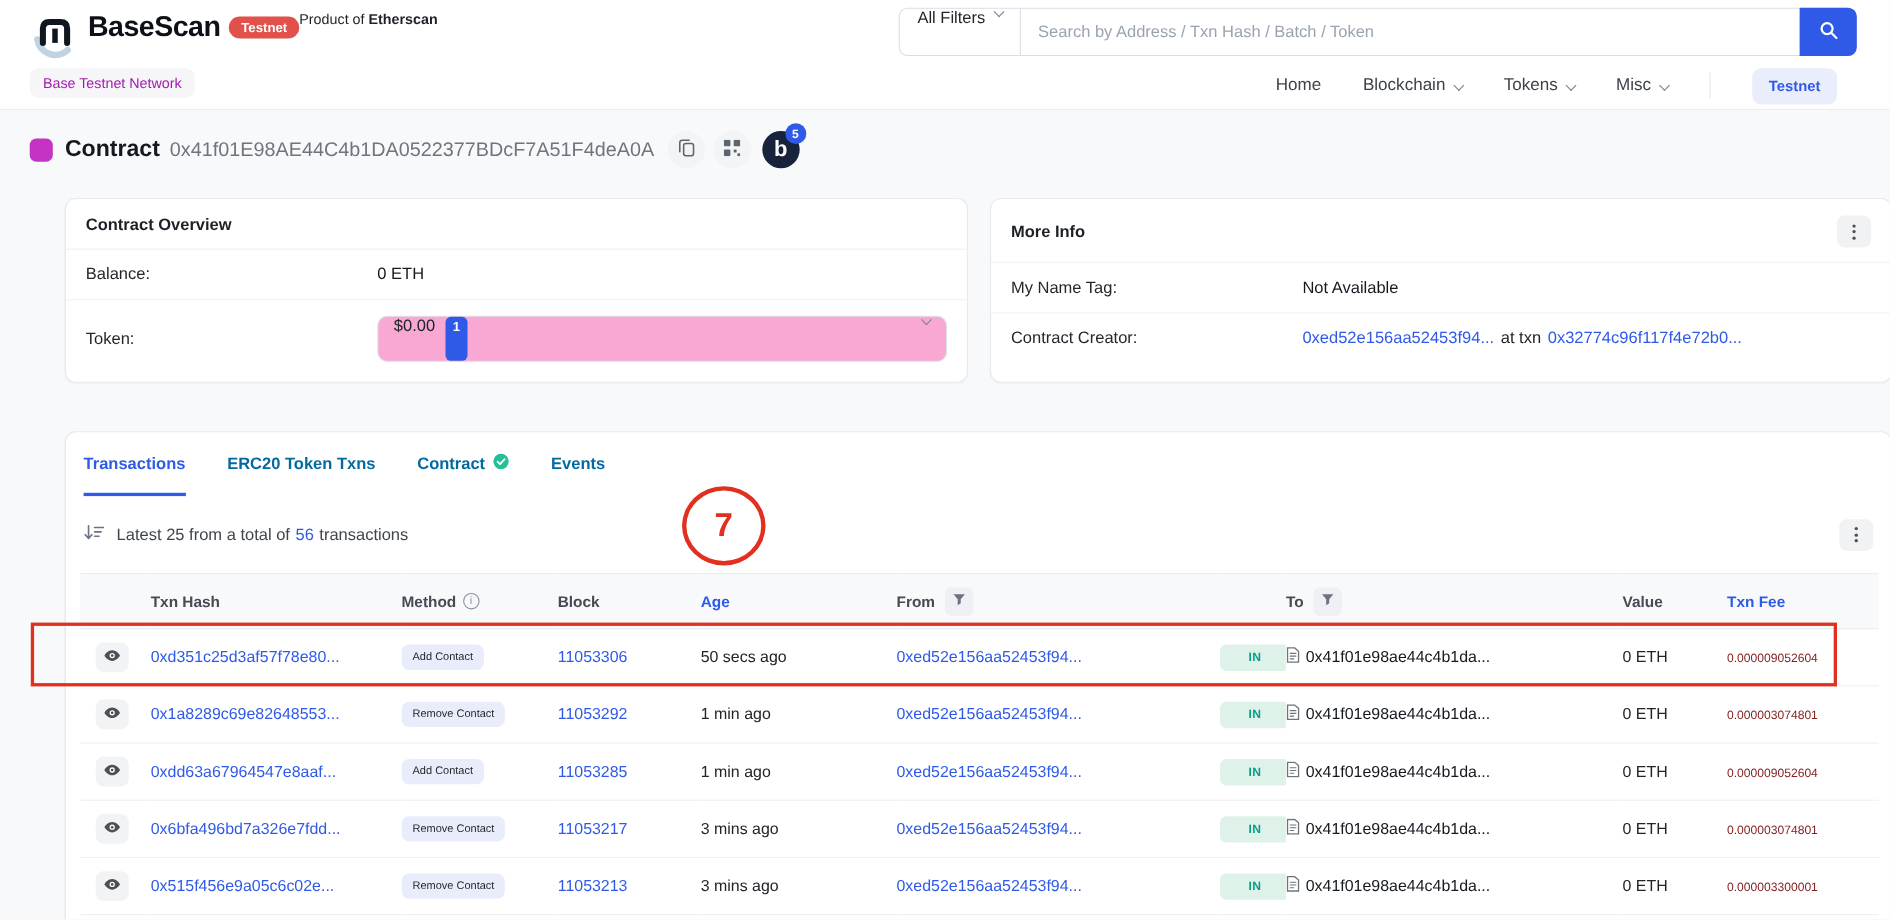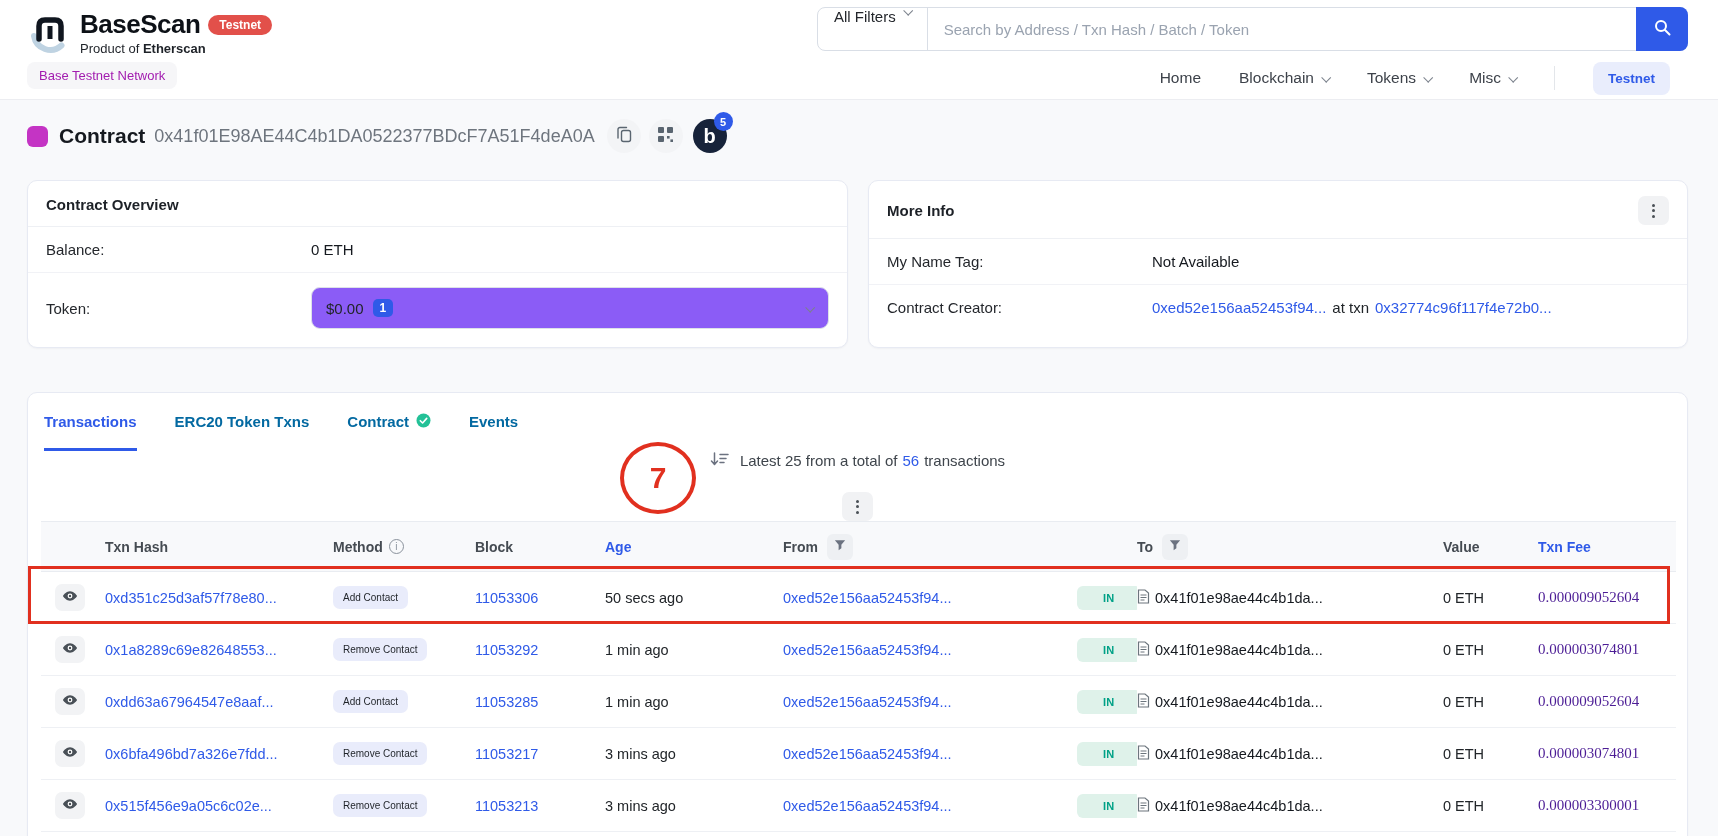--- a/index.html
+++ b/index.html
@@ -8,21 +8,21 @@
     position: relative; width: 1718px; height: 836px; overflow: hidden;
     background:#f8f9fb; font-family:"Liberation Sans","DejaVu Sans",sans-serif;
     color:#212529; font-size:15px;
   }
   a { text-decoration:none; cursor:pointer; }
   .blue { color:#2f5ae8; }
 
   
   .site-header { position:absolute; top:0; left:0; width:100%; height:100px; background:#fff; border-bottom:1px solid #ecedf1; }
   .logo { position:absolute; left:27px; top:9px; display:flex; align-items:flex-start; gap:7px; cursor:pointer; }
-  .logo-text { display:flex; flex-direction:column; }
+  .logo-text { display:flex; }
   .brand-row { display:flex; align-items:center; gap:8px; }
   .brand-name { font-size:26px; font-weight:bold; color:#0d1117; letter-spacing:-0.5px; }
   .testnet-pill { background:#e2504a; color:#fff; font-size:12px; font-weight:bold; padding:3px 11px; border-radius:11px; }
   .logo-sub { font-size:13px; color:#1e2228; margin-top:1px; }
   .logo-sub .bold { font-weight:bold; }
   .network-pill { position:absolute; left:27px; top:62px; background:#f6f6f8; border-radius:8px; padding:6px 12px; font-size:13px; color:#a21caf; }
 
   .search-bar { position:absolute; left:817px; top:7px; width:871px; height:44px; background:#fff; border:1px solid #d9dee6; border-radius:8px; display:flex; align-items:stretch; }
   .filter-select { display:flex; gap:8px; padding:0 16px; font-size:15px; color:#23262b; background:transparent; border:none; border-right:1px solid #d9dee6; cursor:pointer; font-family:inherit; }
   .search-input { flex:1; border:none; outline:none; padding:0 16px; font-size:15px; color:#212529; background:transparent; font-family:inherit; }
@@ -40,57 +40,57 @@
   .contract-title-row { position:absolute; left:27px; top:119px; display:flex; align-items:center; }
   .contract-avatar { width:21px; height:21px; border-radius:6px; background:#c434c4; margin-right:11px; }
   .contract-type { font-size:21px; font-weight:bold; color:#15191f; margin-right:9px; }
   .contract-address { font-size:18px; color:#6e757e; margin-right:12px; }
   .icon-circle-btn { width:34px; height:34px; border-radius:50%; background:#f3f4f6; border:none; display:flex; align-items:center; justify-content:center; cursor:pointer; margin-right:8px; }
   .profile-chip { position:relative; width:34px; height:34px; margin-left:2px; cursor:pointer; }
   .profile-circle { width:34px; height:34px; border-radius:50%; background:#17233a; color:#fff; font-size:20px; font-weight:bold; display:flex; align-items:center; justify-content:center; }
   .profile-badge { position:absolute; top:-7px; right:-6px; background:#2f5ae8; color:#fff; min-width:19px; height:19px; border-radius:50%; font-size:11px; font-weight:bold; display:flex; align-items:center; justify-content:center; }
 
   
-  .card { position:absolute; background:#fff; border:1px solid #e7eaf3; border-radius:10px; box-shadow:0 1px 2px rgba(16,24,40,.04); }
+  .card { position:absolute; background:#fff; border:1px solid #e7eaf3; border-radius:10px; box-shadow:0 1px 2px rgba(16,24,40,.04);margin-left:32px; }
   .overview-card { left:27px; top:180px; width:821px; height:168px; }
   .moreinfo-card { left:868px; top:180px; width:820px; height:168px; }
   .card-header { display:flex; align-items:center; justify-content:space-between; padding:15px 18px 13px; border-bottom:1px solid #eef0f4; }
   .card-title { font-size:15px; font-weight:bold; color:#1d2127; }
   .card-row { display:flex; align-items:center; padding:14px 18px; font-size:15px; }
   .card-row + .card-row { border-top:1px solid #f1f2f6; }
   .label-col { width:265px; color:#24272c; flex:none; }
   .row-value { color:#15191f; }
   .kebab-btn { width:31px; height:29px; border-radius:7px; background:#f1f2f4; border:none; display:flex; flex-direction:column; align-items:center; justify-content:center; gap:2.5px; cursor:pointer; }
   .kebab-btn i { width:3px; height:3px; border-radius:50%; background:#4a5056; display:block; }
 
-  .token-select { flex:1; height:42px; border:1px solid #dde1e8; border-radius:9px; display:flex; align-items:center; padding:0 14px; gap:9px; cursor:pointer; position:relative; background:#8b5cf6; }
+  .token-select { flex:1; height:42px; border:1px solid #dde1e8; border-radius:9px; display:flex; padding:0 14px; gap:9px; cursor:pointer; position:relative; background:#f9a8d4; }
   .count-badge { background:#2f5ae8; color:#fff; border-radius:5px; padding:2px 7px; font-size:12px; font-weight:bold; }
   .token-select .chev { position:absolute; right:15px; }
 
   .creator-line { display:flex; align-items:center; gap:6px; white-space:nowrap; }
 
   
   .main-card { left:27px; top:392px; width:1661px; height:520px; }
   .tabs { display:flex; gap:38px; padding:0 16px; height:58px; align-items:stretch; }
   .tab { font-size:15px; font-weight:bold; color:#0369a1; display:flex; align-items:center; gap:7px; cursor:pointer; border-bottom:3px solid transparent; padding-top:2px; }
   .tab.active { color:#2f5ae8; border-bottom-color:#2f5ae8; }
 
-  .tx-summary { display:flex; align-items:center; justify-content:space-between; padding:0 16px; height:70px; font-size:15px; color:#3f454c;flex-direction:column; }
+  .tx-summary { display:flex; align-items:center; justify-content:space-between; padding:0 16px; height:70px; font-size:15px; color:#3f454c; }
   .summary-left { display:flex; align-items:center; gap:5px; }
   .summary-left .txt { margin-left:6px; }
 
   .tx-table { width:1635px; margin:0 13px; border-collapse:collapse; table-layout:fixed; font-size:14.5px; }
   .tx-table thead th { height:50px; background:#f8f9fb; border-top:1px solid #e9ecf1; border-bottom:1px solid #e9ecf1; font-size:14px; font-weight:bold; color:#454b52; text-align:left; padding:0 8px 0 0; }
   .th-flex { display:flex; align-items:center; }
   .tx-table tbody td { height:52px; border-bottom:1px solid #eef0f4; padding:0 8px 0 0; white-space:nowrap; overflow:hidden; }
   .eye-btn { width:30px; height:27px; border-radius:7px; background:#f2f3f5; border:none; display:flex; align-items:center; justify-content:center; cursor:pointer; margin-left:14px; }
   .method-badge { display:inline-block; background:#e9ecfb; border-radius:7px; padding:6px 10px; font-size:10px; color:#1f2328; }
   .in-badge { display:inline-block; background:#dff2ea; color:#00a186; font-size:11px; font-weight:bold; border-radius:6px; padding:6px 26px; letter-spacing:.3px; }
   .to-wrap { display:flex; align-items:center; gap:5px; color:#15191f; }
-  .fee-text { color:#4c1d95; font-size:15px;font-family:Liberation Serif, serif; }
+  .fee-text { color:#7f1d1d; font-size:11px; }
   .filter-btn { width:26px; height:26px; border-radius:6px; background:#eef0f3; border:none; display:inline-flex; align-items:center; justify-content:center; margin-left:9px; cursor:pointer; }
   .info-icon { width:15px; height:15px; border:1.2px solid #8a929c; border-radius:50%; color:#8a929c; display:inline-flex; align-items:center; justify-content:center; font-size:10px; font-style:normal; margin-left:6px; font-weight:normal; }
   .info-icon::after { content:"i"; }
 
   
   .annot-rect { position:absolute; left:28px; top:566px; width:1642px; height:58px; border:3px solid #e1301f; z-index:6; pointer-events:none; }
   .annot-circle { position:absolute; left:620px; top:442px; width:76px; height:72px; border:4px solid #e1301f; border-radius:50%; display:flex; align-items:center; justify-content:center; color:#e1301f; font-size:30px; font-weight:bold; z-index:7; pointer-events:none; }
 </style>
 </head>
 <body>

